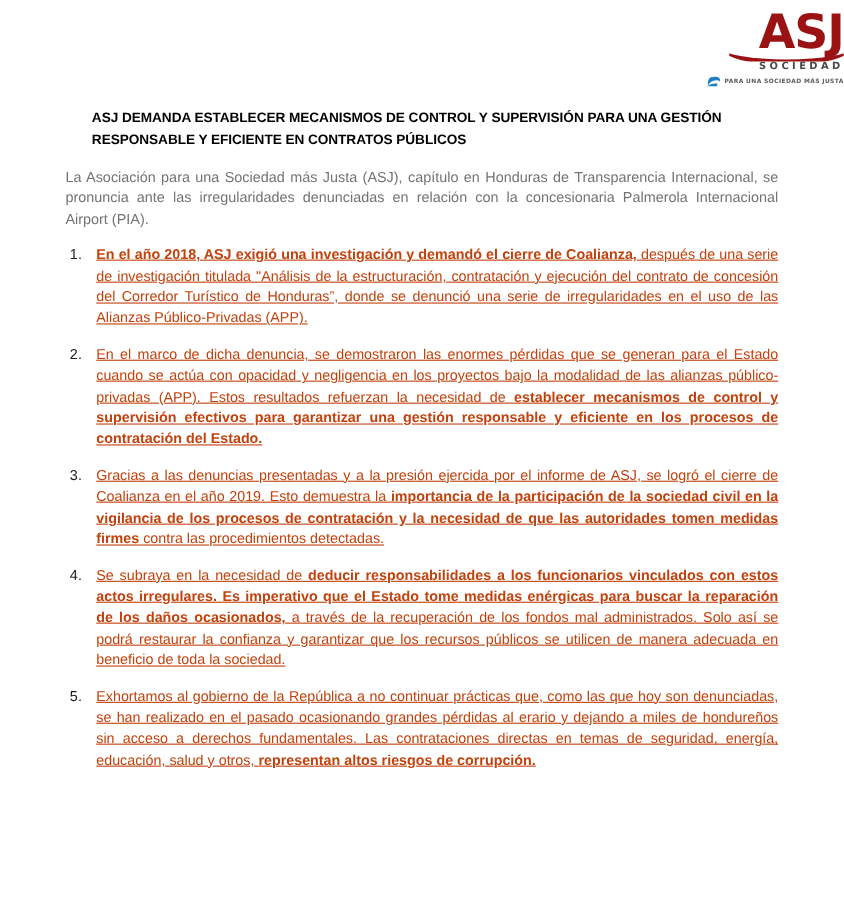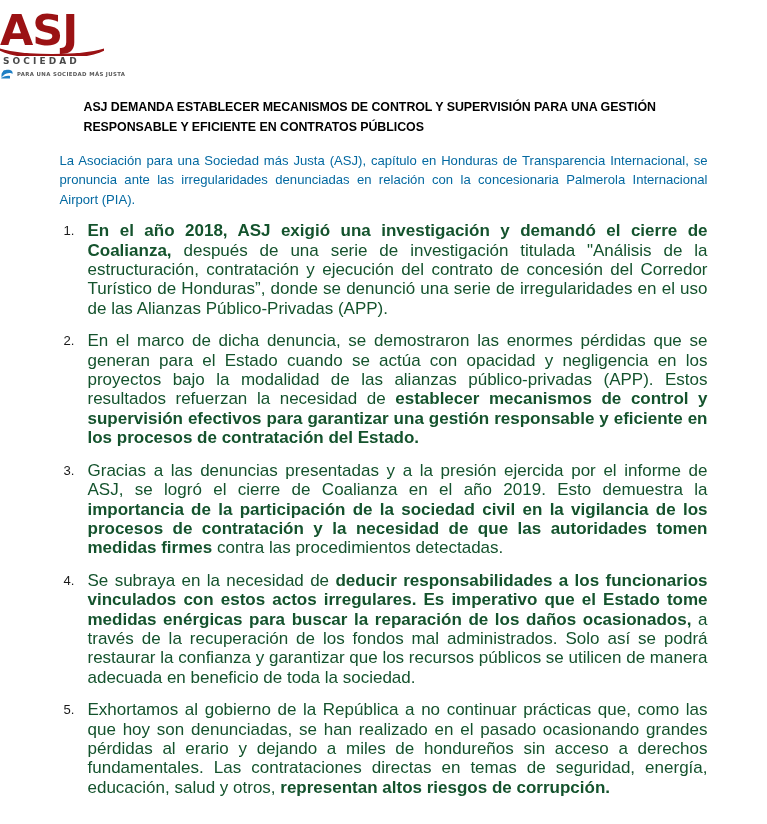--- a/index.html
+++ b/index.html
@@ -22,21 +22,21 @@
     padding: 0;
     position: relative;
     background: #ffffff;
   }
 
   
   .logo-block {
     width: 100%;
     display: flex;
     flex-direction: column;
-    align-items: flex-start;
+    align-items: flex-end;
     padding-top: 9px;
   }
   .logo-wordmark {
     font-family: "DejaVu Sans", sans-serif;
     font-weight: bold;
     font-size: 43px;
     line-height: 43px;
     letter-spacing: -1px;
     color: #9B1214;
     position: relative;
@@ -106,38 +106,39 @@
   .body-wrap {
     margin: 0 auto;
     width: 648px;
     padding-top: 14px;
   }
   p.para {
     margin: 0 0 12px 0;
     text-align: justify;
     font-size: 13.1px;
     line-height: 19.4px;
-    color: #0369a1;
+    color: #737373;
     font-family: "Liberation Sans", sans-serif;
   }
   ol.points {
     margin: 0;
     padding: 0;
     list-style: none;
     counter-reset: pt;
   }
   ol.points > li {
     counter-increment: pt;
     position: relative;
     padding-left: 28px;
     margin-bottom: 13px;
     text-align: justify;
-    font-size: 17px;
+    font-size: 13px;
     line-height: 19.4px;
-    color: #14532d;
+    color: #c2410c;
+    text-decoration: underline;
   }
   ol.points > li::before {
     content: counter(pt) ".";
     position: absolute;
     left: 4px;
     top: 0;
     width: 18px;
     text-align: left;
     font-size: 13.1px;
     color: #1a1a1a;

